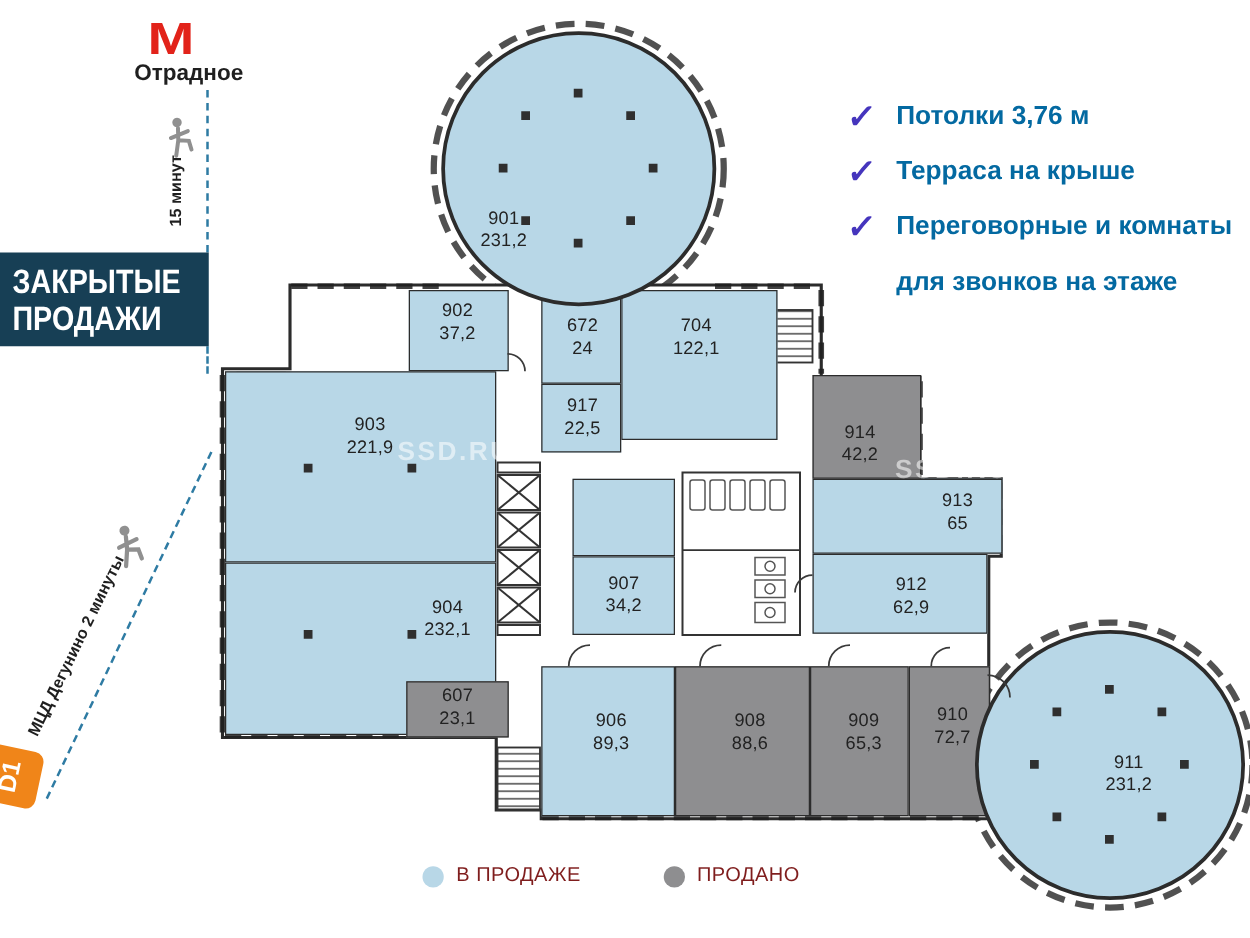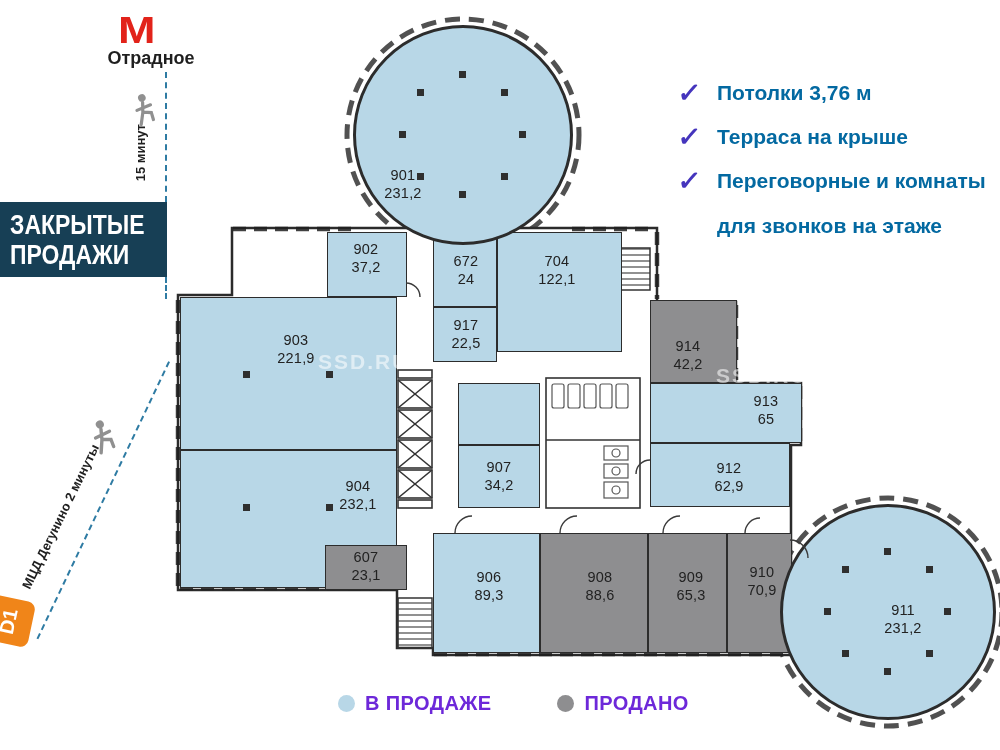--- a/index.html
+++ b/index.html
@@ -38,21 +38,21 @@
   
   .features{position:absolute;left:678px;top:76px;z-index:6;width:360px;}
   .feat{position:absolute;left:0;display:flex;align-items:flex-start;}
   .feat .chk{font-size:27px;font-weight:bold;color:#4535bd;width:39px;line-height:26px;
              transform:skewX(-6deg);}
   .feat .txt,.feat-cont{font-size:21px;font-weight:bold;color:#0369a1;line-height:26px;white-space:nowrap;}
   .feat-cont{position:absolute;left:39px;}
   
   .legend{position:absolute;left:338px;top:692px;z-index:6;display:flex;align-items:center;}
   .lg-dot{width:17px;height:17px;border-radius:50%;margin-right:10px;}
-  .lg-label{font-size:20px;font-weight:bold;color:#6d28d9;letter-spacing:.4px;}
+  .lg-label{font-size:16px;font-weight:normal;color:#7f1d1d;letter-spacing:.4px;}
   .lg-item{display:flex;align-items:center;}
 </style>
 </head>
 <body>
 
 <div id="plan">
 
   <svg id="under" class="layer" width="1000" height="750">
     <defs>
       <pattern id="tread" width="6" height="6" patternUnits="userSpaceOnUse">
@@ -205,21 +205,21 @@
   <div class="rlabel" style="left:550px;top:568px">
       <span>908</span>
       <span>88,6</span>
     </div>
   <div class="rlabel" style="left:641px;top:568px">
       <span>909</span>
       <span>65,3</span>
     </div>
   <div class="rlabel" style="left:712px;top:563px">
       <span>910</span>
-      <span>70,9</span>
+      <span>72,7</span>
     </div>
   <div class="rlabel" style="left:853px;top:601px">
       <span>911</span>
       <span>231,2</span>
     </div>
   <div class="rlabel" style="left:679px;top:459px">
       <span>912</span>
       <span>62,9</span>
     </div>
   <div class="rlabel" style="left:716px;top:392px">

